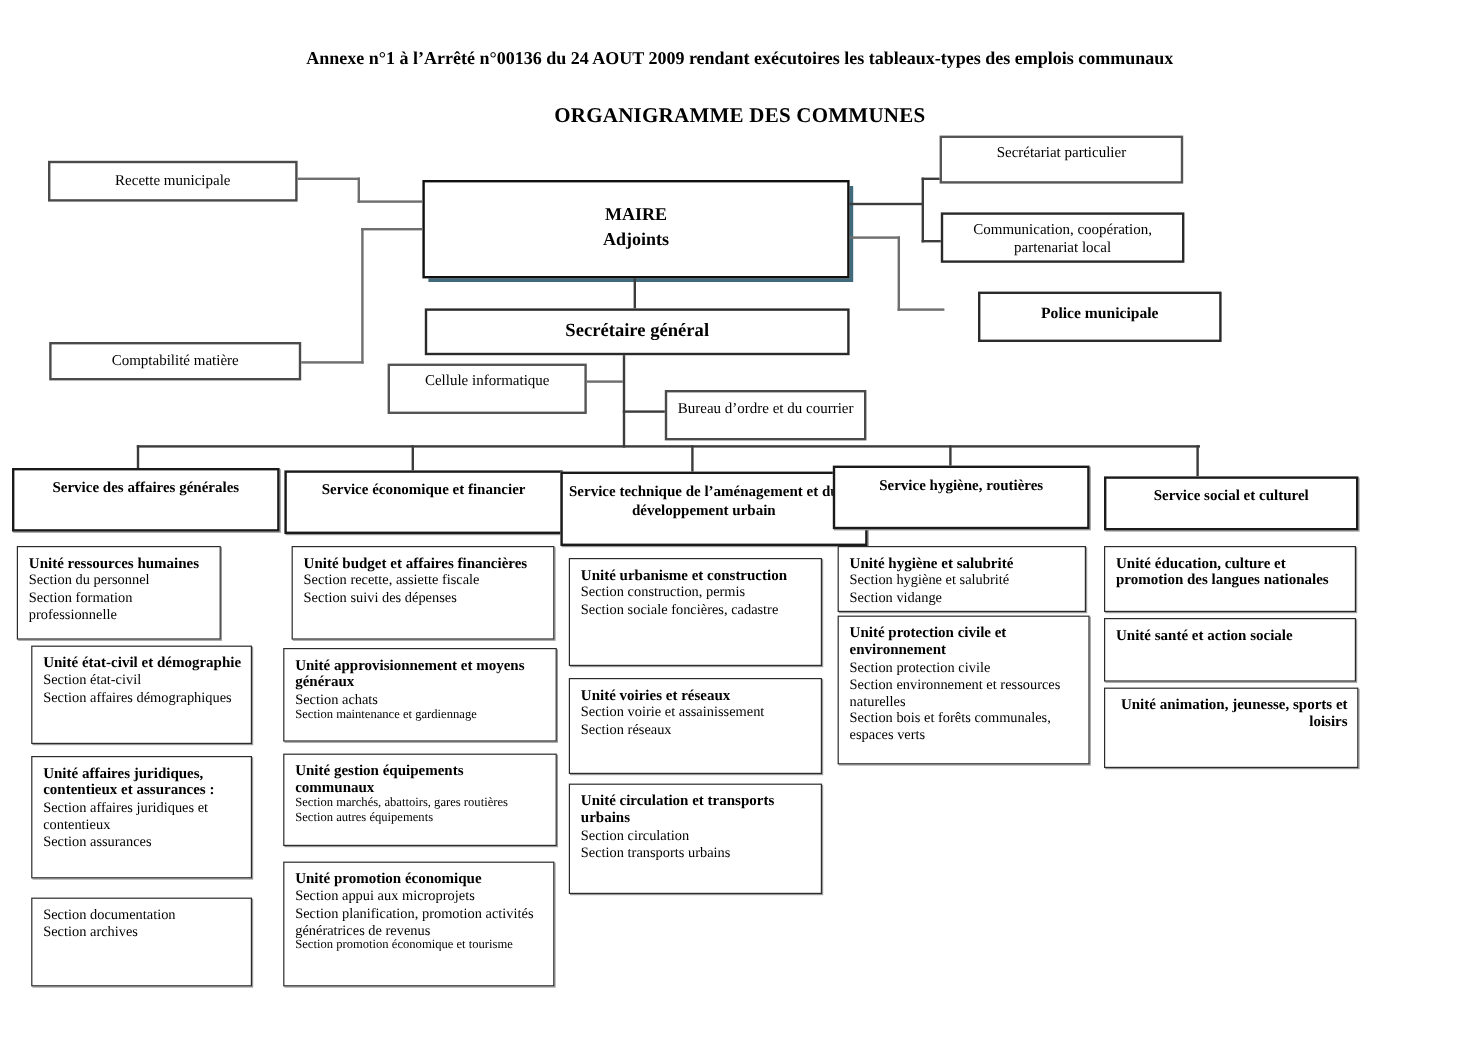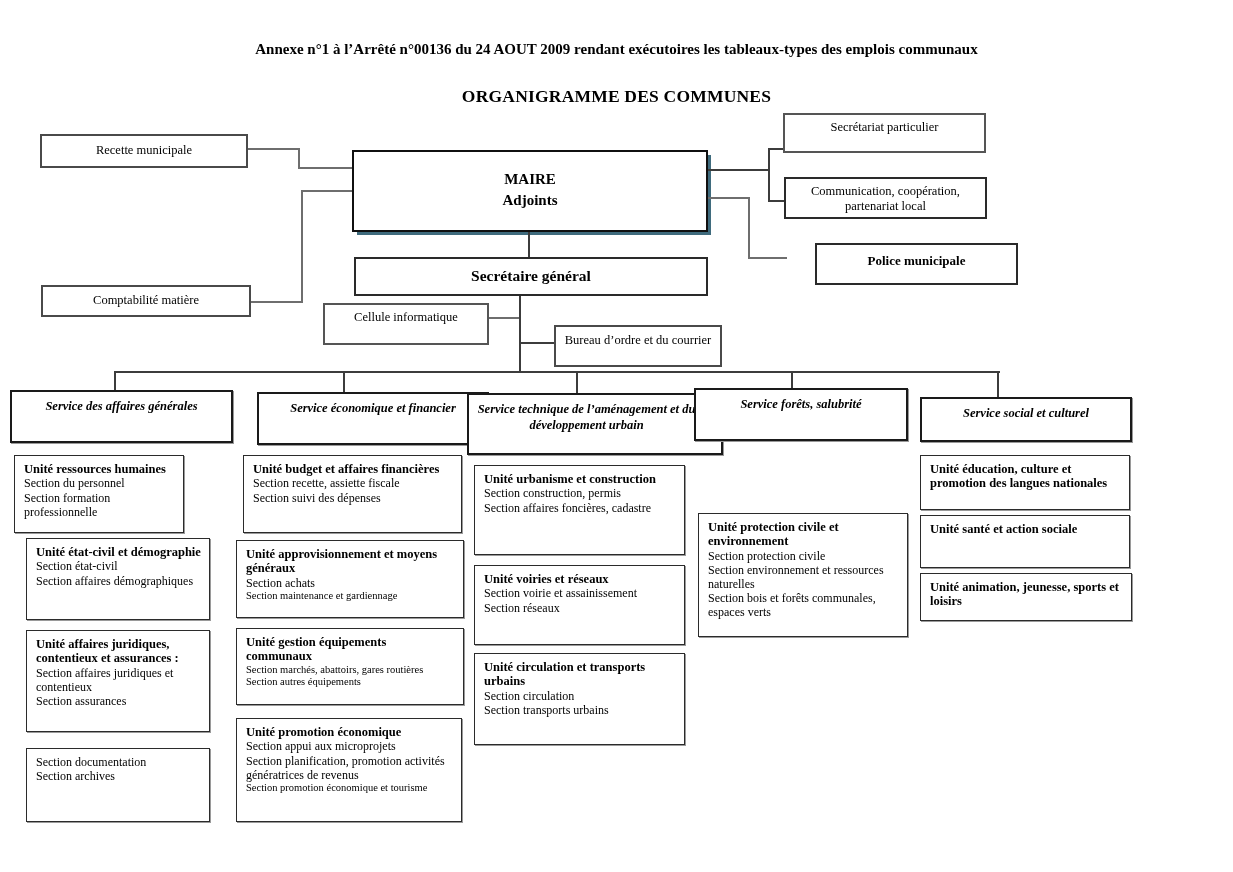--- a/index.html
+++ b/index.html
@@ -15,21 +15,21 @@
   .shadow{box-shadow:1px 1px 0 #9a9a9a;}
 
   .topbox{border:2px solid #4a4a4a;text-align:center;font-size:12.5px;padding-top:7px;}
   .darkborder{border:2px solid #2a2a2a;}
 
   .maire{border:2px solid #101010;box-shadow:4px 4px 0 -1px #3f6b7d;
     text-align:center;font-weight:bold;font-size:15px;line-height:1.4;padding-top:17px;}
   .sg{border:2px solid #2a2a2a;text-align:center;font-weight:bold;font-size:15.5px;padding-top:8px;}
 
   .svc{border:2px solid #1a1a1a;box-shadow:1px 1px 0 #999;text-align:center;
-    font-weight:bold;font-size:12.5px;line-height:1.25;padding:7px 6px 0 6px;font-style:italic;}
+    font-weight:bold;font-size:12.5px;line-height:1.25;padding:7px 6px 0 6px;}
 
   .unit{padding:6px 8px 0 9px;}
   .ut{font-weight:bold;font-size:12.5px;line-height:1.15;}
   .us{font-size:12px;line-height:1.18;}
   .small{font-size:10.5px;}
   .bold-label{font-weight:bold;margin-left:28px;}
 
   .line{position:absolute;background:#3c3c3c;}
   .h{height:2px;} .v{width:2px;}
   .gray{background:#6e6e6e;}
@@ -76,28 +76,28 @@
     <span>Cellule informatique</span>
   </div>
 
   <div class="box topbox" style="left:554px;top:325px;width:168px;height:42px;border-color:#4a4a4a;padding-top:6px;">
     <span>Bureau d’ordre et du courrier</span>
   </div>
 
   <div class="box svc" style="left:10px;top:390px;width:223px;height:53px;">
     <span>Service des affaires générales</span>
   </div>
-  <div class="box svc" style="left:257px;top:392px;width:232px;height:53px;">
+  <div class="box svc" style="left:237px;top:392px;width:232px;height:53px;">
     <span>Service économique et financier</span>
   </div>
   <div class="box svc" style="left:467px;top:393px;width:256px;height:62px;padding-left:3px;padding-right:20px;">
     <span>Service technique de l’aménagement et du développement urbain</span>
   </div>
   <div class="box svc" style="left:694px;top:388px;width:214px;height:53px;">
-    <span>Service forêts, salubrité</span>
+    <span>Service hygiène, routières</span>
   </div>
   <div class="box svc" style="left:920px;top:397px;width:212px;height:45px;">
     <span>Service social et culturel</span>
   </div>
 
   <div class="box unit shadow" style="left:14px;top:455px;width:170px;height:78px;">
     <div class="ut">Unité ressources humaines</div>
     <div class="us">Section du personnel</div>
     <div class="us">Section formation professionnelle</div>
   </div>
@@ -134,47 +134,52 @@
   </div>
   <div class="box unit shadow" style="left:236px;top:628px;width:228px;height:77px;">
     <div class="ut">Unité gestion équipements communaux</div>
     <div class="us small">Section marchés, abattoirs, gares routières</div>
     <div class="us small">Section autres équipements</div>
   </div>
 
   <div class="box unit shadow" style="left:474px;top:465px;width:211px;height:90px;">
     <div class="ut">Unité urbanisme et construction</div>
     <div class="us">Section construction, permis</div>
-    <div class="us">Section affaires foncières, cadastre</div>
+    <div class="us">Section sociale foncières, cadastre</div>
   </div>
   <div class="box unit shadow" style="left:474px;top:565px;width:211px;height:80px;">
     <div class="ut">Unité voiries et réseaux</div>
     <div class="us">Section voirie et assainissement</div>
     <div class="us">Section réseaux</div>
   </div>
   <div class="box unit shadow" style="left:474px;top:653px;width:211px;height:92px;">
     <div class="ut">Unité circulation et transports urbains</div>
     <div class="us">Section circulation</div>
     <div class="us">Section transports urbains</div>
   </div>
 
+  <div class="box unit shadow" style="left:698px;top:455px;width:207px;height:55px;">
+    <div class="ut">Unité hygiène et salubrité</div>
+    <div class="us">Section hygiène et salubrité</div>
+    <div class="us">Section vidange</div>
+  </div>
   <div class="box unit shadow" style="left:920px;top:455px;width:210px;height:55px;">
     <div class="ut">Unité éducation, culture et promotion des langues nationales</div>
   </div>
 
   <div class="box unit shadow" style="left:698px;top:513px;width:210px;height:124px;">
     <div class="ut">Unité protection civile et environnement</div>
     <div class="us">Section protection civile</div>
     <div class="us">Section environnement et ressources naturelles</div>
     <div class="us">Section bois et forêts communales, espaces verts</div>
   </div>
   <div class="box unit shadow" style="left:920px;top:515px;width:210px;height:53px;">
     <div class="ut">Unité santé et action sociale</div>
   </div>
-  <div class="box unit shadow" style="left:920px;top:573px;width:212px;height:48px;">
+  <div class="box unit shadow" style="left:920px;top:573px;width:212px;height:67px;text-align:right;">
     <div class="ut">Unité animation, jeunesse, sports et loisirs</div>
   </div>
 
   <div class="line h gray" style="left:248px;top:148px;width:52px;"></div>
   <div class="line v gray" style="left:298px;top:148px;height:21px;"></div>
   <div class="line h gray" style="left:298px;top:167px;width:54px;"></div>
 
   <div class="line h gray" style="left:251px;top:301px;width:52px;"></div>
   <div class="line v gray" style="left:301px;top:190px;height:113px;"></div>
   <div class="line h gray" style="left:301px;top:190px;width:51px;"></div>

